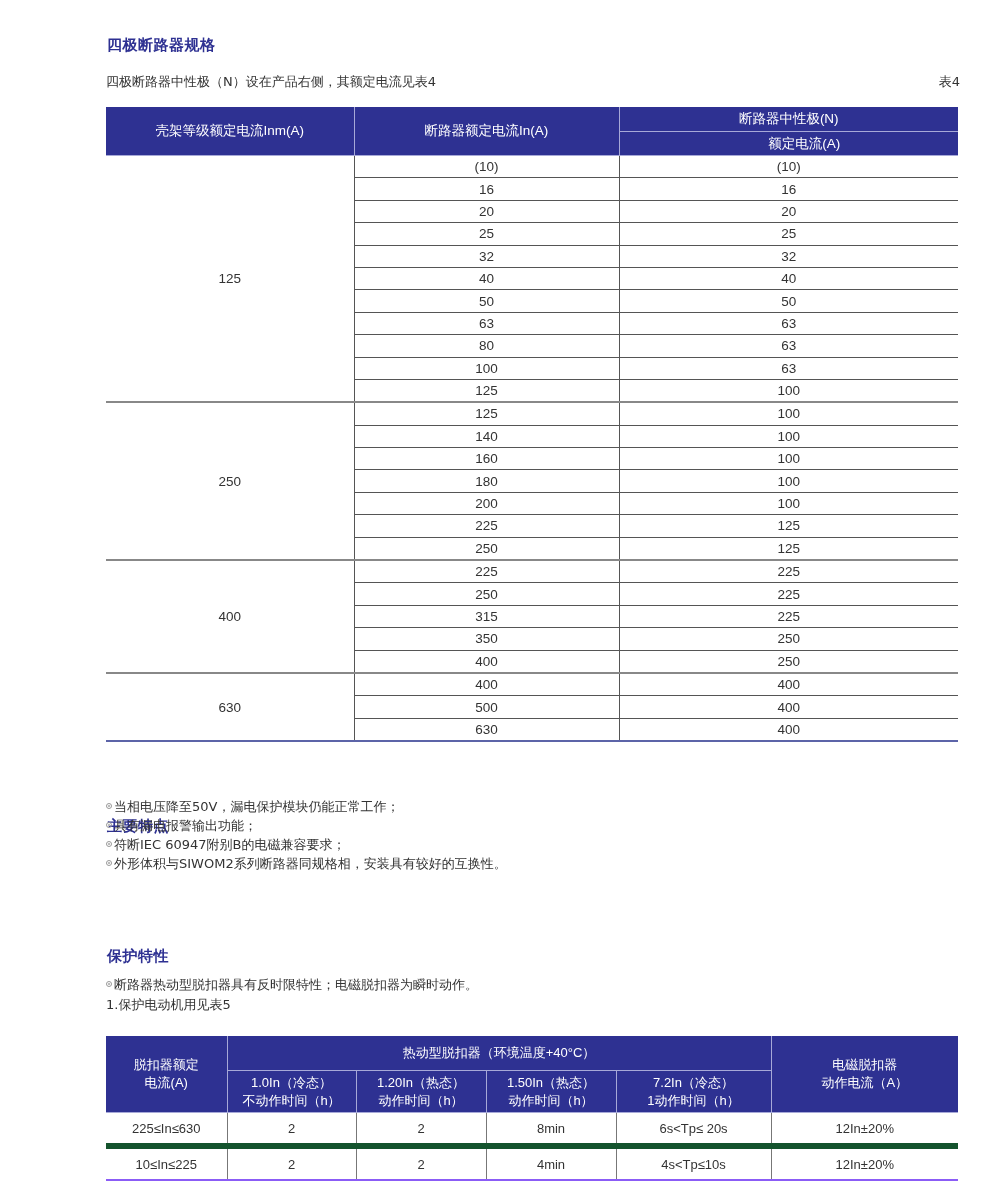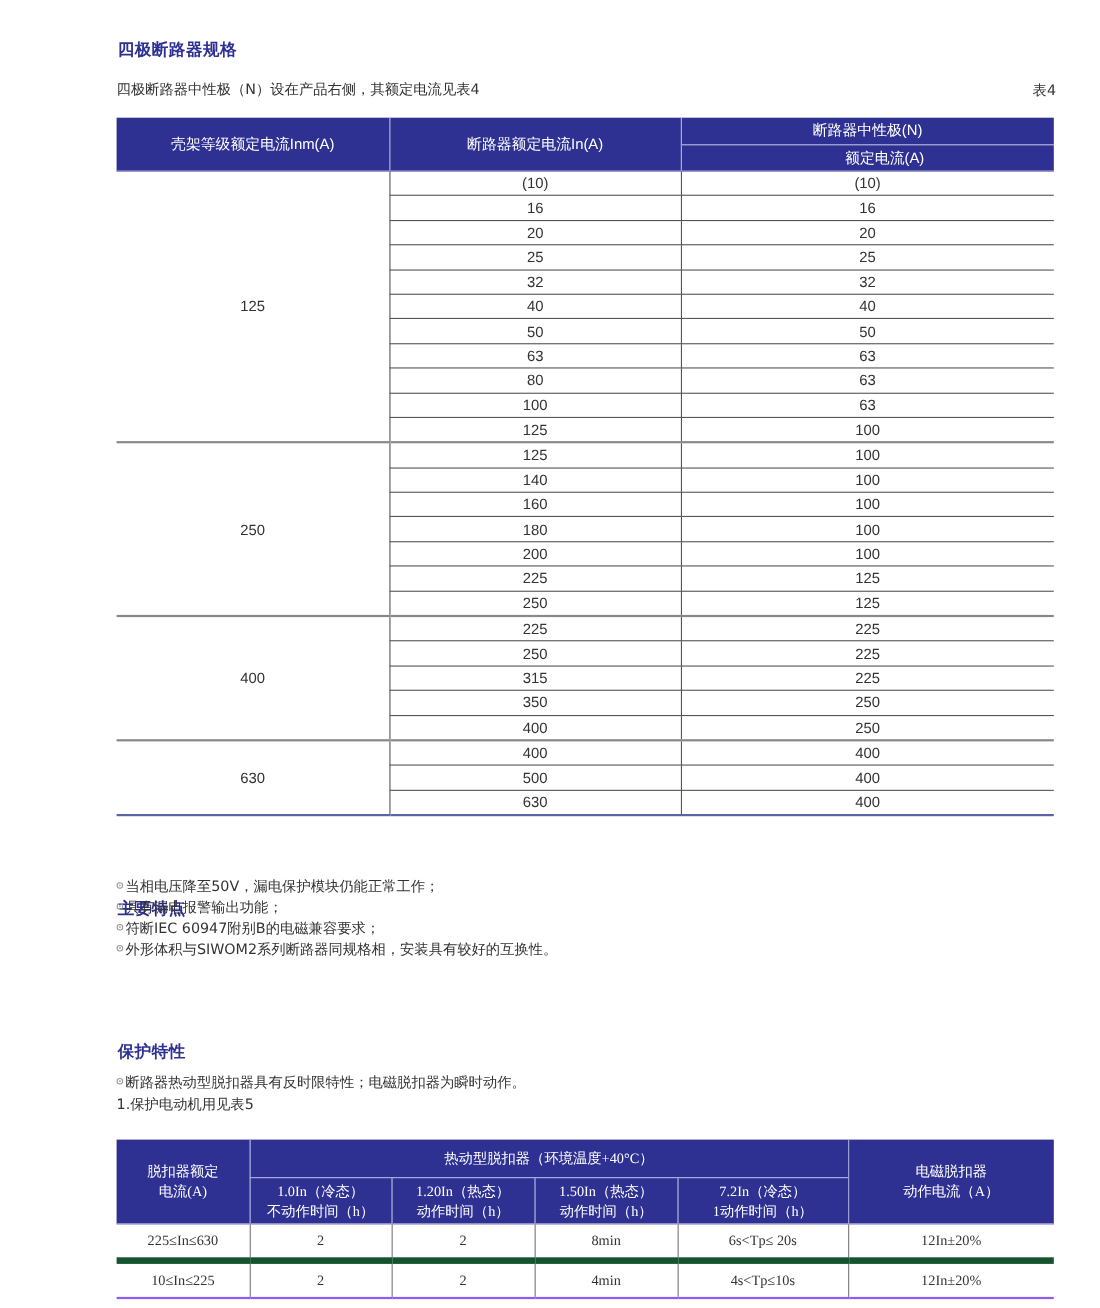--- a/index.html
+++ b/index.html
@@ -46,21 +46,21 @@
       border-right: 1px solid #555;
       border-bottom: 2px solid #888;
     }
     #t4 td.rated { border-right: 1px solid #555; }
     #t4 tr.grp-end td { border-bottom: 2px solid #888; }
     #t4 tr.last td { border-bottom: 2px solid #5c64a8; }
 
     
     #t5 {
       position: absolute; left: 106px; top: 1036px; width: 852px;
-      font-family: Liberation Serif, serif;
+      font-family: Liberation Sans, sans-serif;
     }
     #t5 th {
       background: #2e3192; color: #fff; font-weight: normal;
       font-size: 13px; text-align: center; padding: 0; line-height: 18px;
       border-left: 1px solid #a7a9d8; border-bottom: 1px solid #a7a9d8;
     }
     #t5 th.first { border-left: none; }
     #t5 tr.h1 th { height: 34px; }
     #t5 tr.h2 th { height: 41px; }
     #t5 td {

